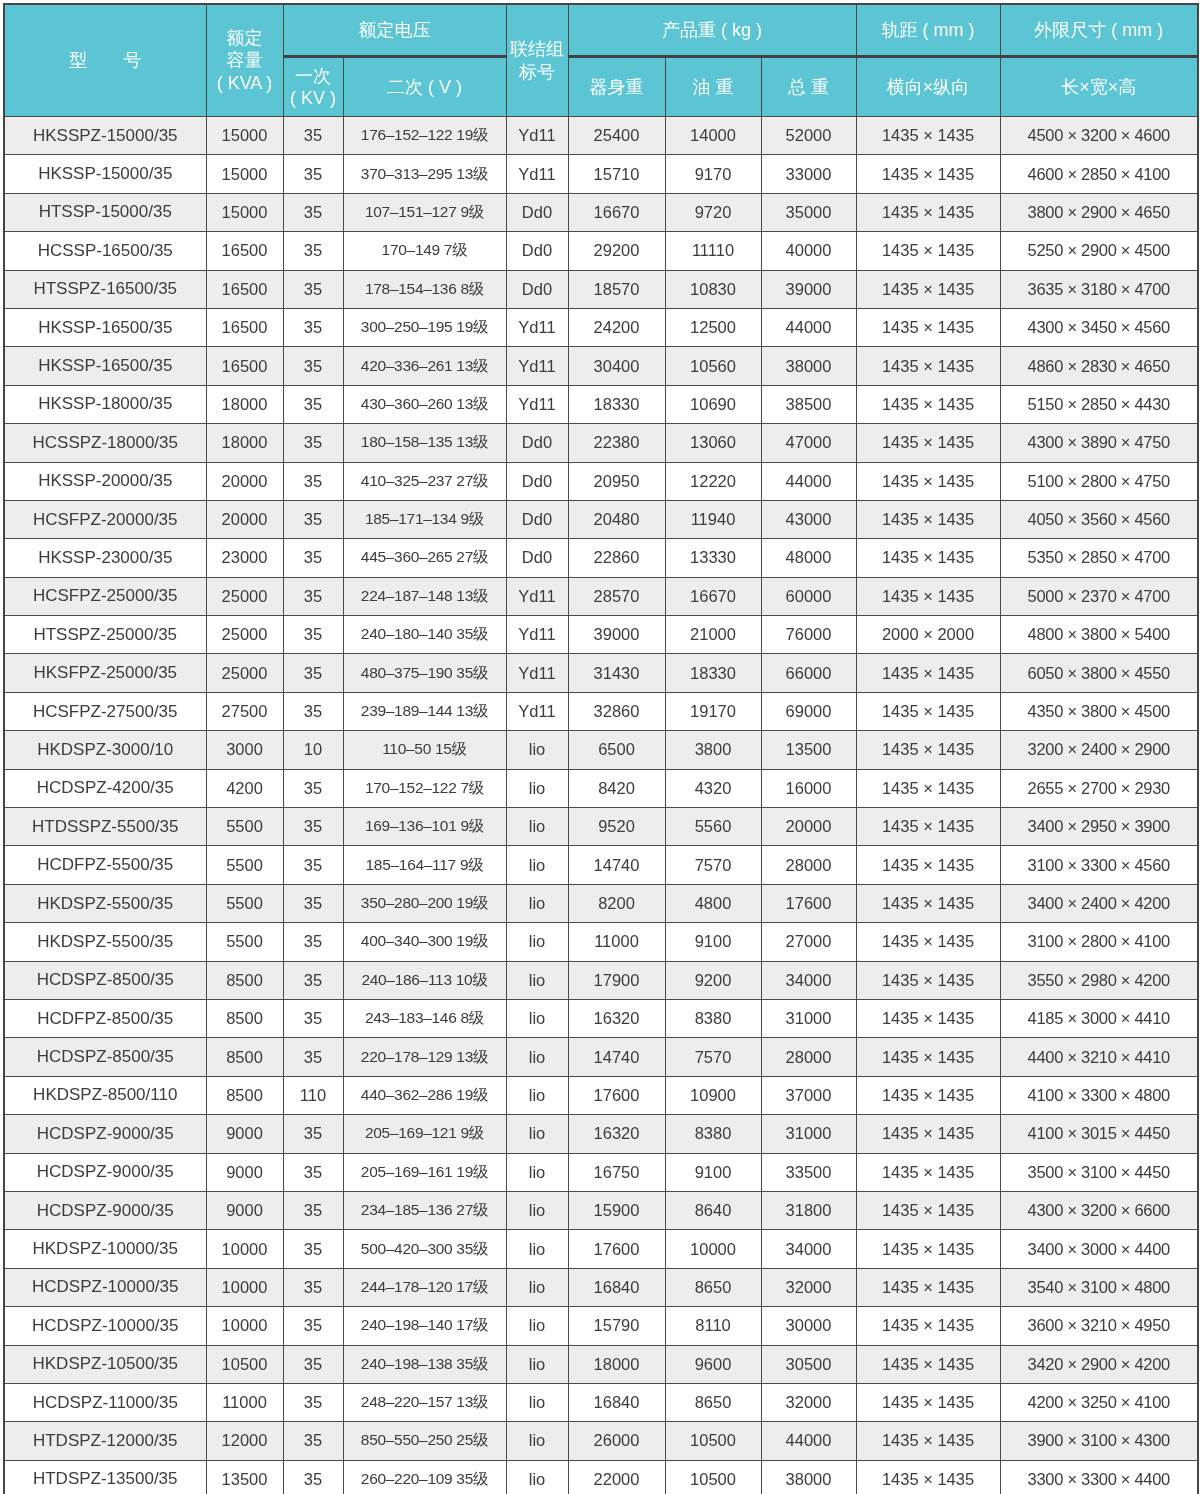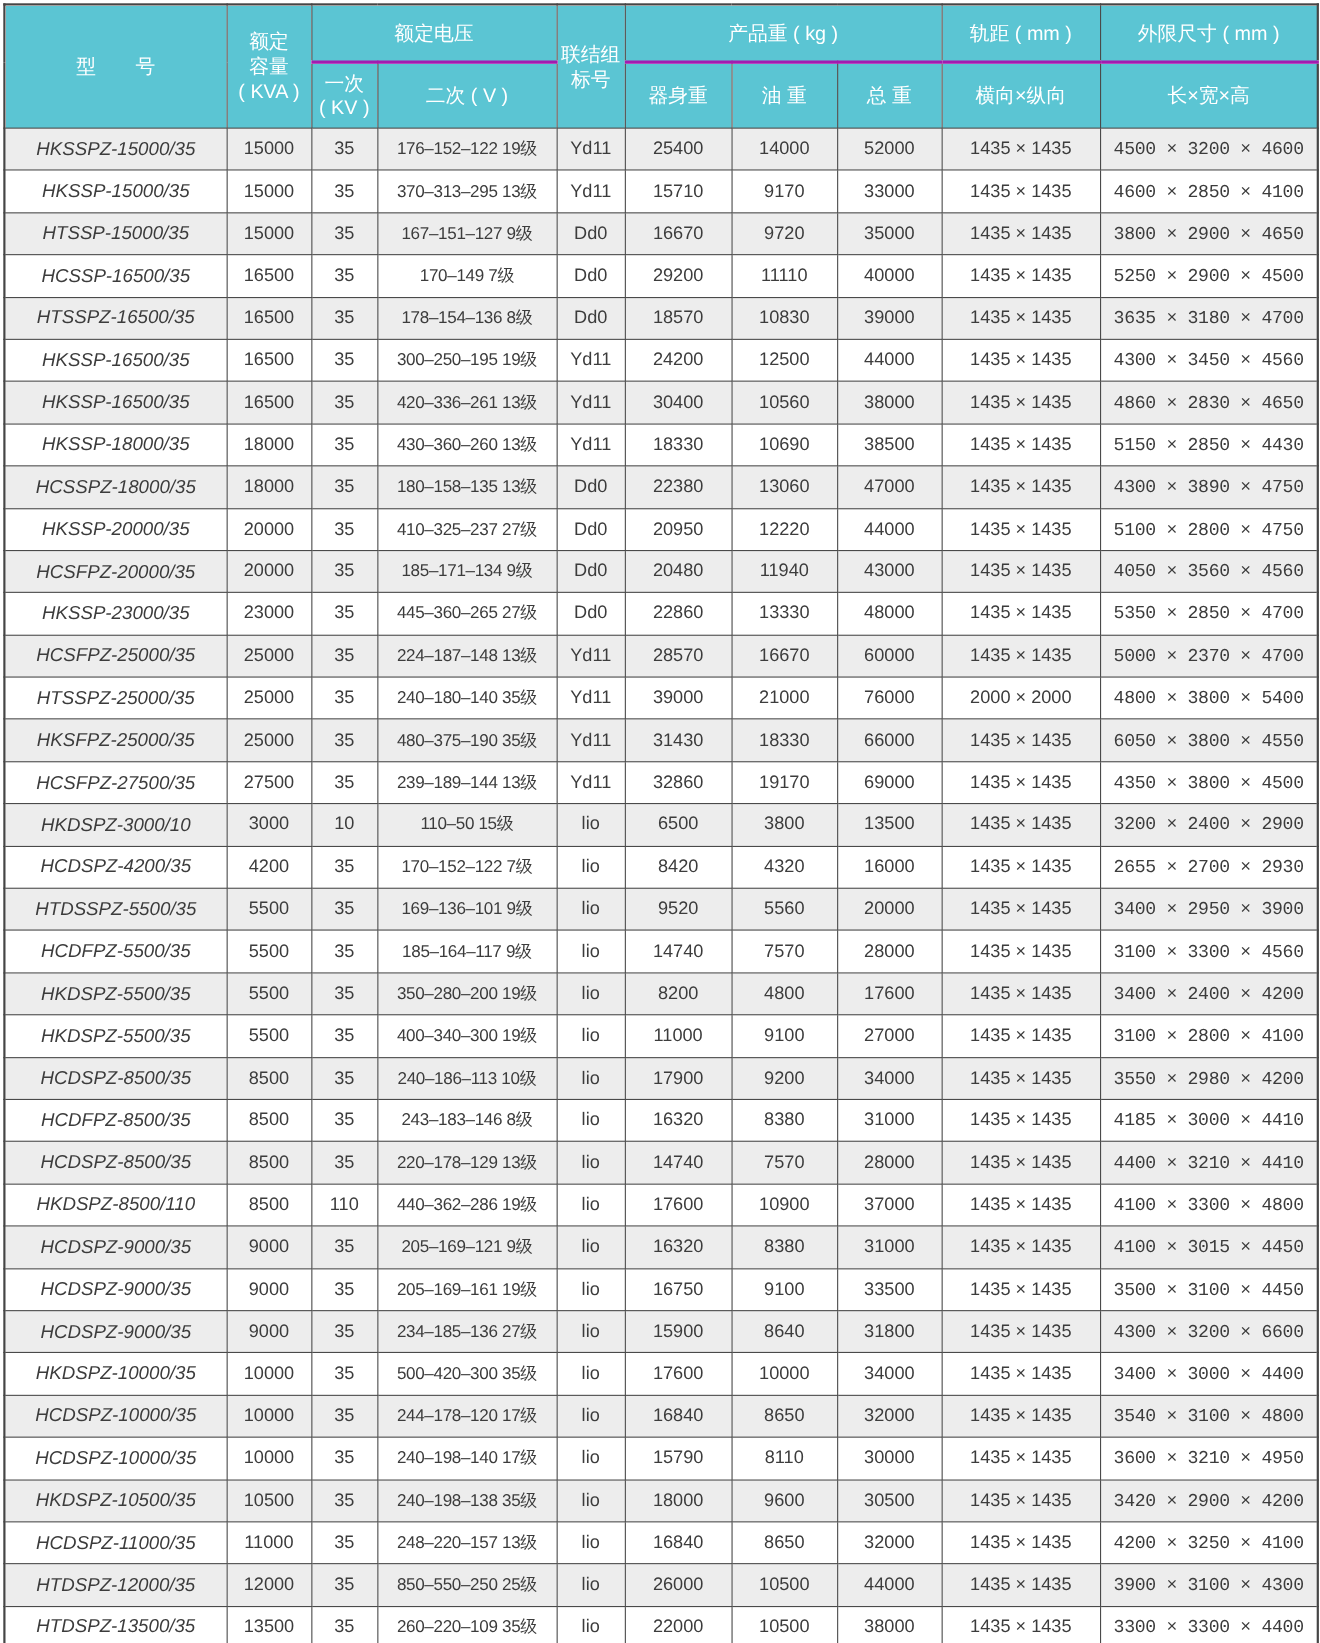--- a/index.html
+++ b/index.html
@@ -21,31 +21,31 @@
   thead th {
     background: #5bc5d3;
     color: #ffffff;
     font-weight: normal;
     font-size: 18px;
     line-height: 1.25;
   }
   thead tr.r1 th { height: 50px; }
   thead tr.r2 th { height: 58px; }
   th.pre { white-space: pre-line; }
-  th.grp { border-bottom: 3px solid #a21caf; }
+  th.grp { border-bottom: 3px solid #404040; }
   tbody td {
     height: 37.4px;
     color: #3c3c3c;
     font-size: 16.5px;
   }
   tbody tr:nth-child(odd)  { background: #ededed; }
   tbody tr:nth-child(even) { background: #ffffff; }
-  tbody td.c0 { font-size: 17px; font-style: italic; }
+  tbody td.c0 { font-size: 17px; }
   tbody td.c3 { font-size: 15.5px; letter-spacing: -0.3px; }
-  tbody td.c9 { letter-spacing: -0.3px; font-family: Liberation Mono, monospace; }
+  tbody td.c9 { letter-spacing: -0.3px; }
 </style>
 </head>
 <body>
 
 <div class="page">
   <table class="spec">
     <colgroup>
       <col style="width:202px">
         <col style="width:77px">
         <col style="width:60px">
@@ -103,21 +103,21 @@
           <td class="c5">15710</td>
           <td class="c6">9170</td>
           <td class="c7">33000</td>
           <td class="c8">1435 × 1435</td>
           <td class="c9">4600 × 2850 × 4100</td>
         </tr>
         <tr>
           <td class="c0">HTSSP-15000/35</td>
           <td class="c1">15000</td>
           <td class="c2">35</td>
-          <td class="c3">167–151–127 9级</td>
+          <td class="c3">107–151–127 9级</td>
           <td class="c4">Dd0</td>
           <td class="c5">16670</td>
           <td class="c6">9720</td>
           <td class="c7">35000</td>
           <td class="c8">1435 × 1435</td>
           <td class="c9">3800 × 2900 × 4650</td>
         </tr>
         <tr>
           <td class="c0">HCSSP-16500/35</td>
           <td class="c1">16500</td>

